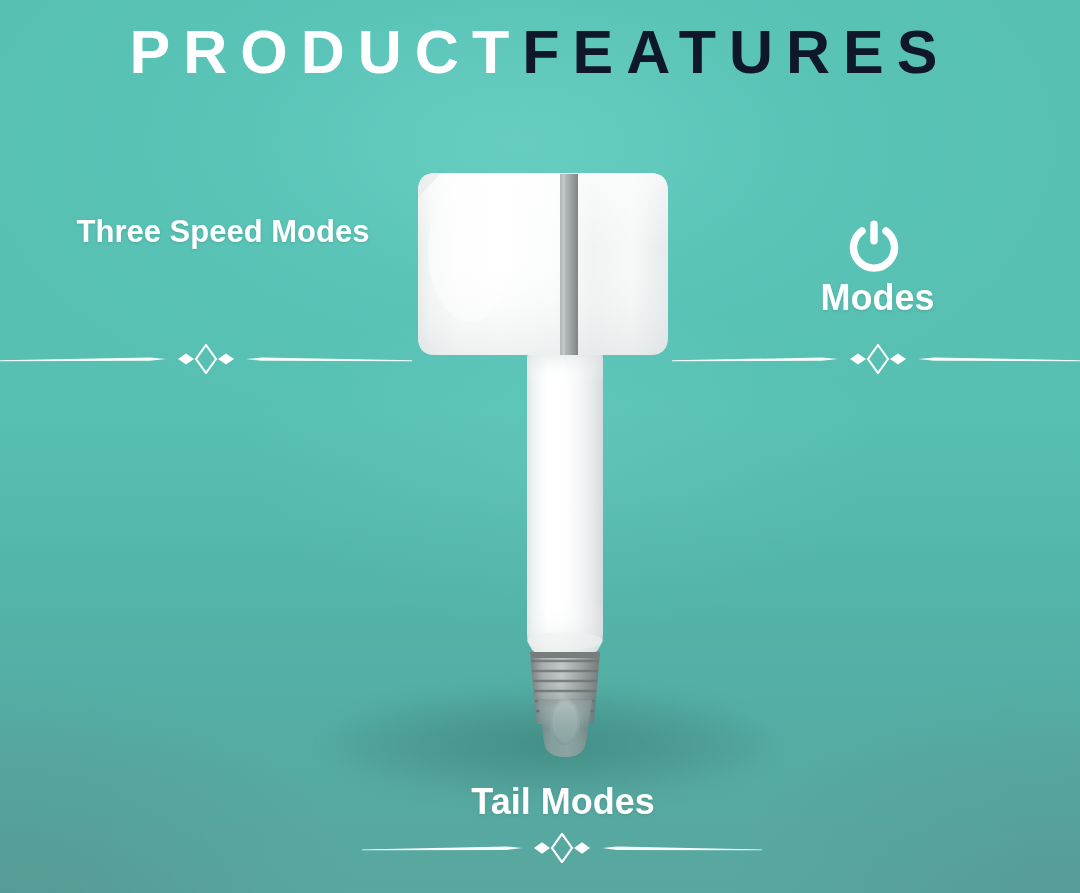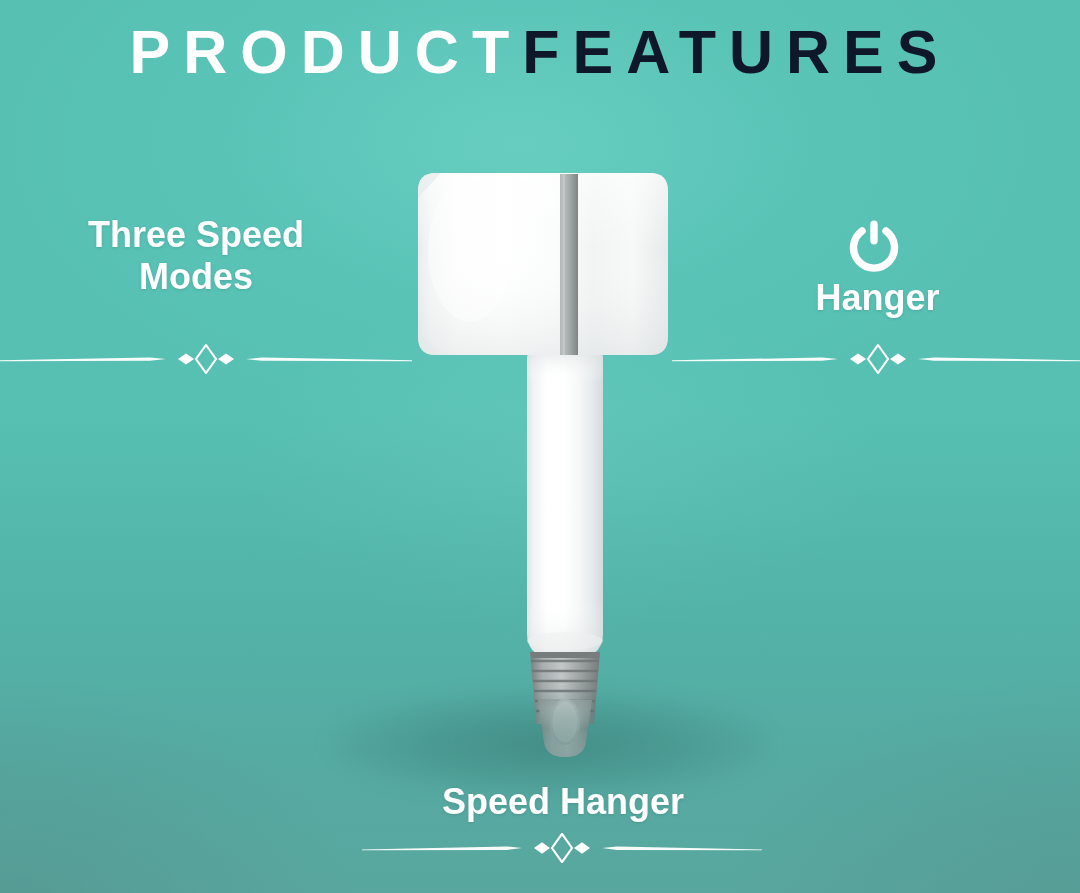--- a/index.html
+++ b/index.html
@@ -85,24 +85,24 @@
   
   .label-text {
     position: absolute;
     color: #ffffff;
     font-weight: 700;
     text-align: center;
     line-height: 1.17;
     text-shadow: 0 1px 3px rgba(40,90,88,0.22);
   }
   #label-left {
-    left: 36px;
+    left: 63px;
     top: 214px;
     width: 320px;
-    font-size: 36px;
+    font-size: 31px;
   }
   #label-right {
     left: 735px;
     top: 277px;
     width: 285px;
     font-size: 36px;
   }
   #label-bottom {
     left: 363px;
     top: 781px;
@@ -281,23 +281,23 @@
   </div>
 
   <div class="label-text" id="label-left">Three Speed Modes</div>
 
   <div class="power-icon">
     <svg width="54" height="56" viewBox="0 0 54 56">
       <path d="M15 11 A 20.5 20.5 0 1 0 39 11" fill="none" stroke="#ffffff" stroke-width="7.4" stroke-linecap="round"></path>
       <rect x="23.3" y="0.5" width="7.4" height="24" rx="3.7" fill="#ffffff"></rect>
     </svg>
   </div>
-  <div class="label-text" id="label-right">Hanger</div>
-
-  <div class="label-text" id="label-bottom">Speed Hanger</div>
+  <div class="label-text" id="label-right">Modes</div>
+
+  <div class="label-text" id="label-bottom">Tail Modes</div>
 
   <div class="divider" id="divider-left">
     <svg width="412" height="30" viewBox="0 0 412 30" preserveAspectRatio="none">
       <g fill="#ffffff">
         <path d="M0 16.2 L150 13.6 L166 15.0 L150 16.8 L0 17.2 Z" opacity="0.95"></path>
         <path d="M246 15.0 L262 13.6 L412 16.2 L412 17.2 L262 16.8 Z" opacity="0.95"></path>
         <path d="M178 15 L186 9.5 L194 15 L186 20.5 Z"></path>
         <path d="M218 15 L226 9.5 L234 15 L226 20.5 Z"></path>
         <path d="M206 1 L216 15 L206 29 L196 15 Z" fill="none" stroke="#ffffff" stroke-width="2.1"></path>
       </g>

